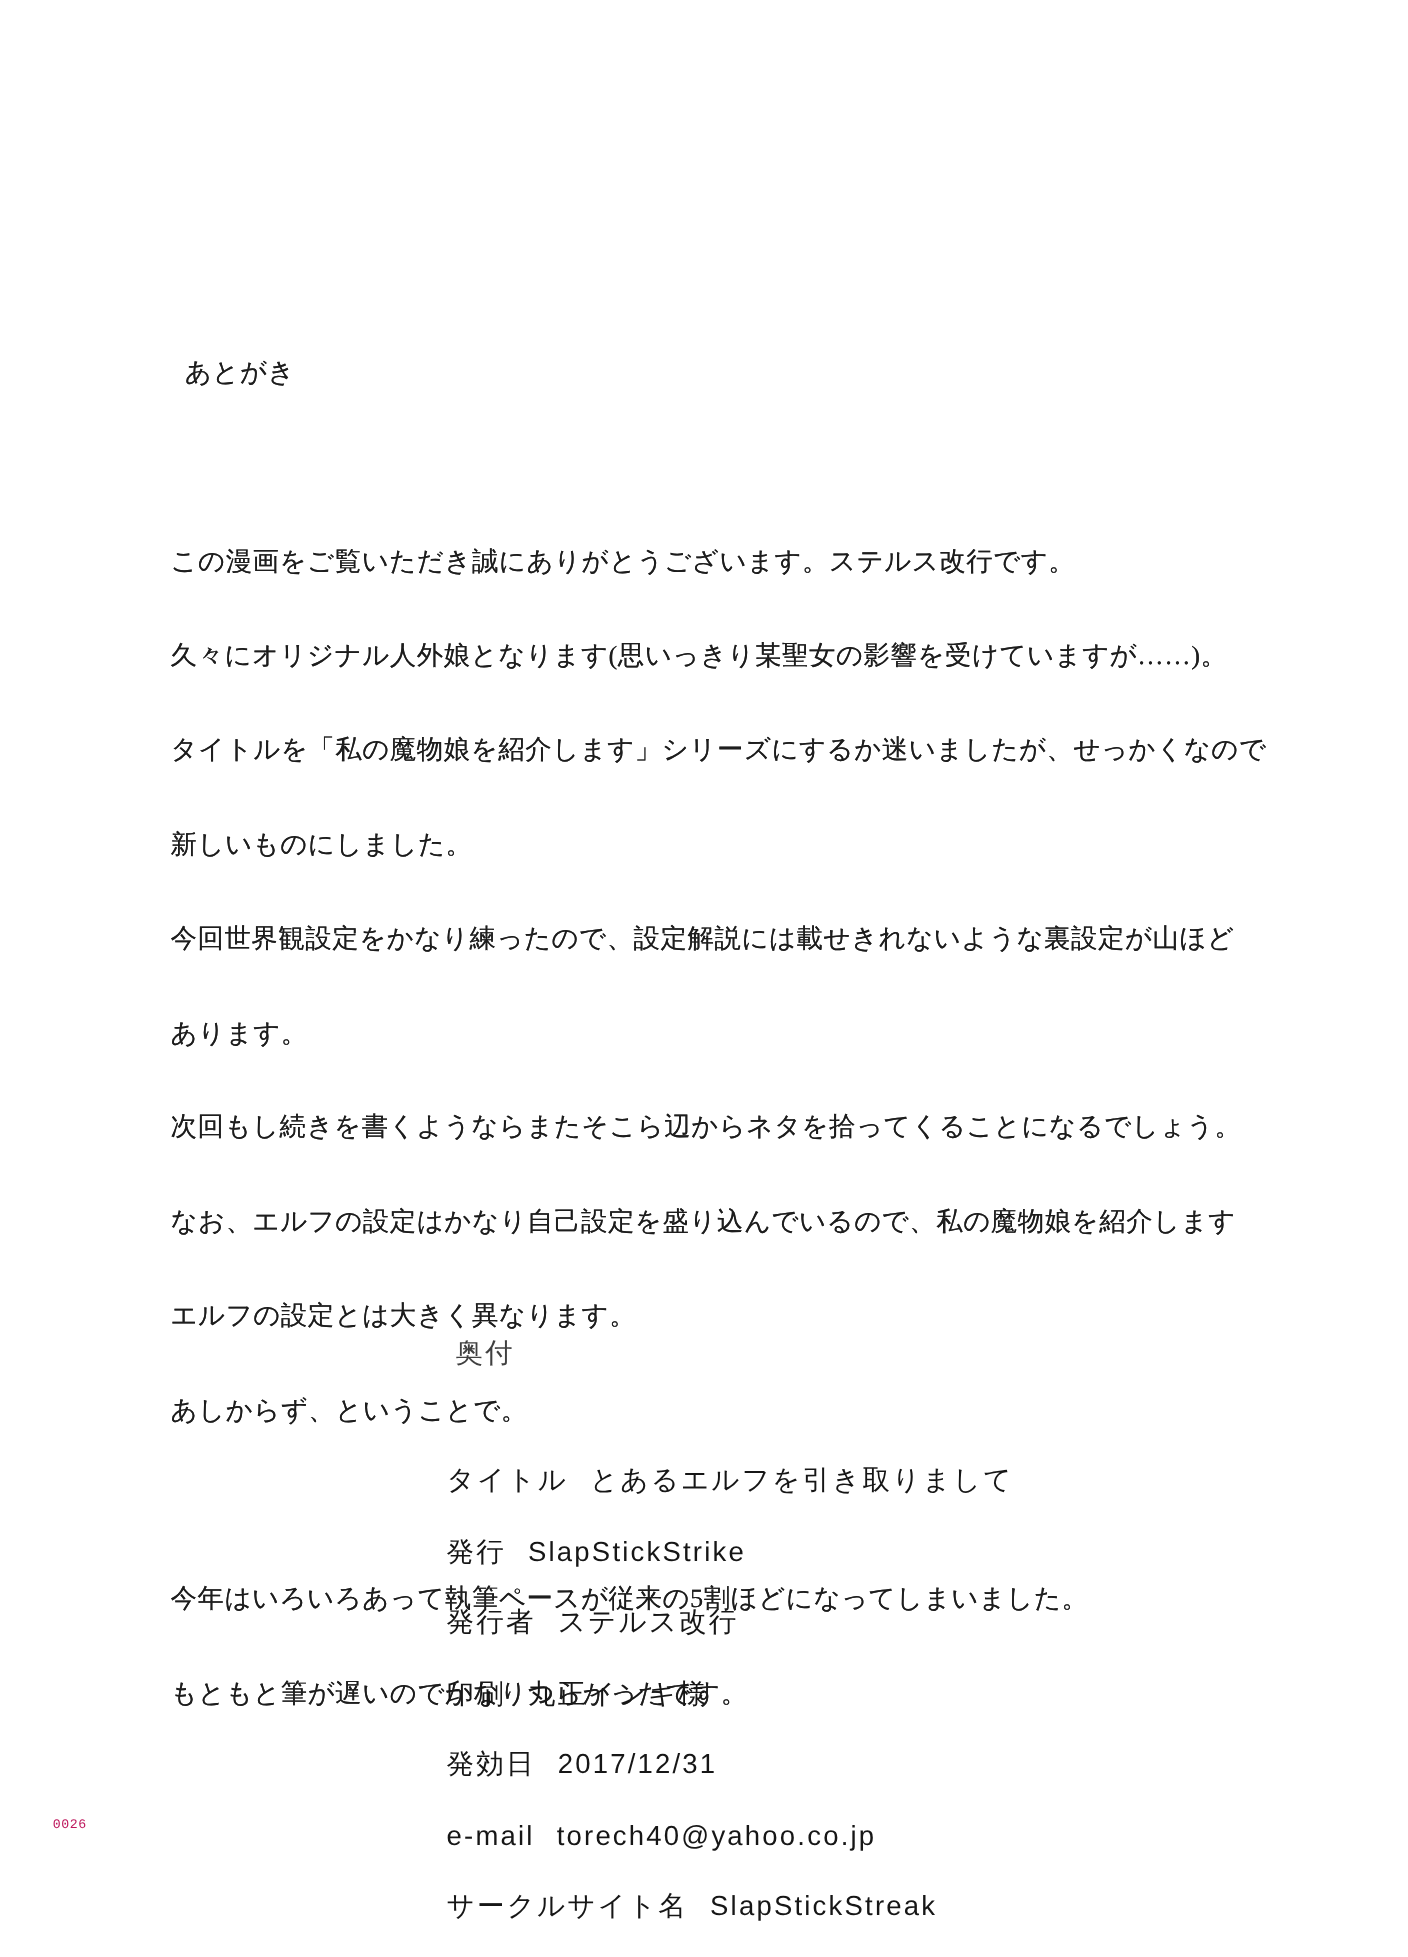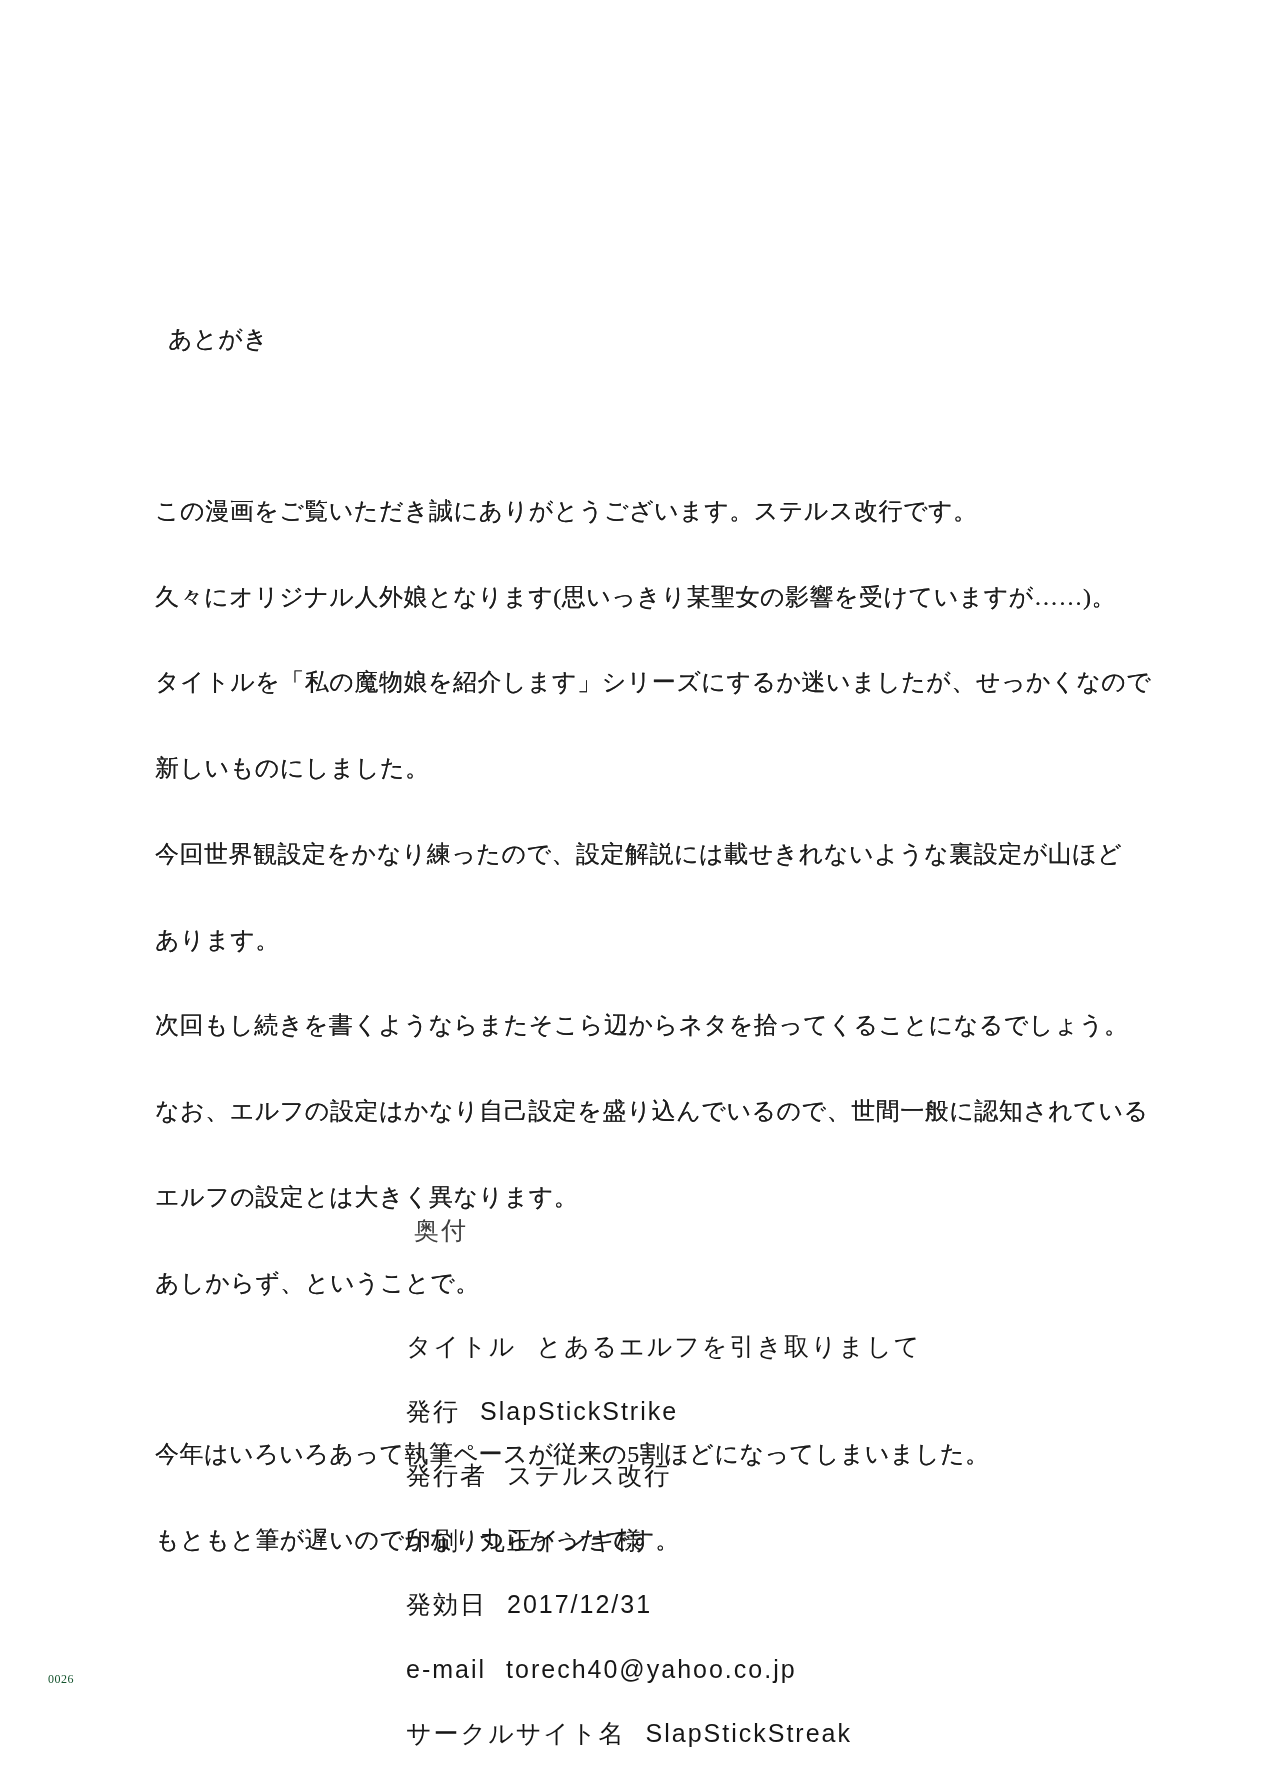--- a/index.html
+++ b/index.html
@@ -68,43 +68,42 @@
   }
   .colophon .c-line .val {
     margin-left: 20px;
   }
 
   
   .page-number {
     position: absolute;
     left: 48px;
     top: 1652px;
-    font-family: Liberation Serif, serif;
+    font-family: Liberation Mono, monospace;
     font-size: 12px;
     letter-spacing: 0.5px;
-    color: #14532d;
-    margin-top: 20px;
+    color: #be185d;
   }
 </style>
 </head>
 <body>
 
 <div class="page">
 
   <div class="afterword">
     <div class="line heading">あとがき</div>
     <div class="line gap"></div>
     <div class="line">この漫画をご覧いただき誠にありがとうございます。ステルス改行です。</div>
     <div class="line">久々にオリジナル人外娘となります(思いっきり某聖女の影響を受けていますが……)。</div>
     <div class="line">タイトルを「私の魔物娘を紹介します」シリーズにするか迷いましたが、せっかくなので</div>
     <div class="line">新しいものにしました。</div>
     <div class="line">今回世界観設定をかなり練ったので、設定解説には載せきれないような裏設定が山ほど</div>
     <div class="line">あります。</div>
     <div class="line">次回もし続きを書くようならまたそこら辺からネタを拾ってくることになるでしょう。</div>
-    <div class="line">なお、エルフの設定はかなり自己設定を盛り込んでいるので、世間一般に認知されている</div>
+    <div class="line">なお、エルフの設定はかなり自己設定を盛り込んでいるので、私の魔物娘を紹介します</div>
     <div class="line">エルフの設定とは大きく異なります。</div>
     <div class="line">あしからず、ということで。</div>
     <div class="line"></div>
     <div class="line">今年はいろいろあって執筆ペースが従来の5割ほどになってしまいました。</div>
     <div class="line">もともと筆が遅いのでかなりつらかったです。</div>
     <div class="line"></div>
     
     
     
     

